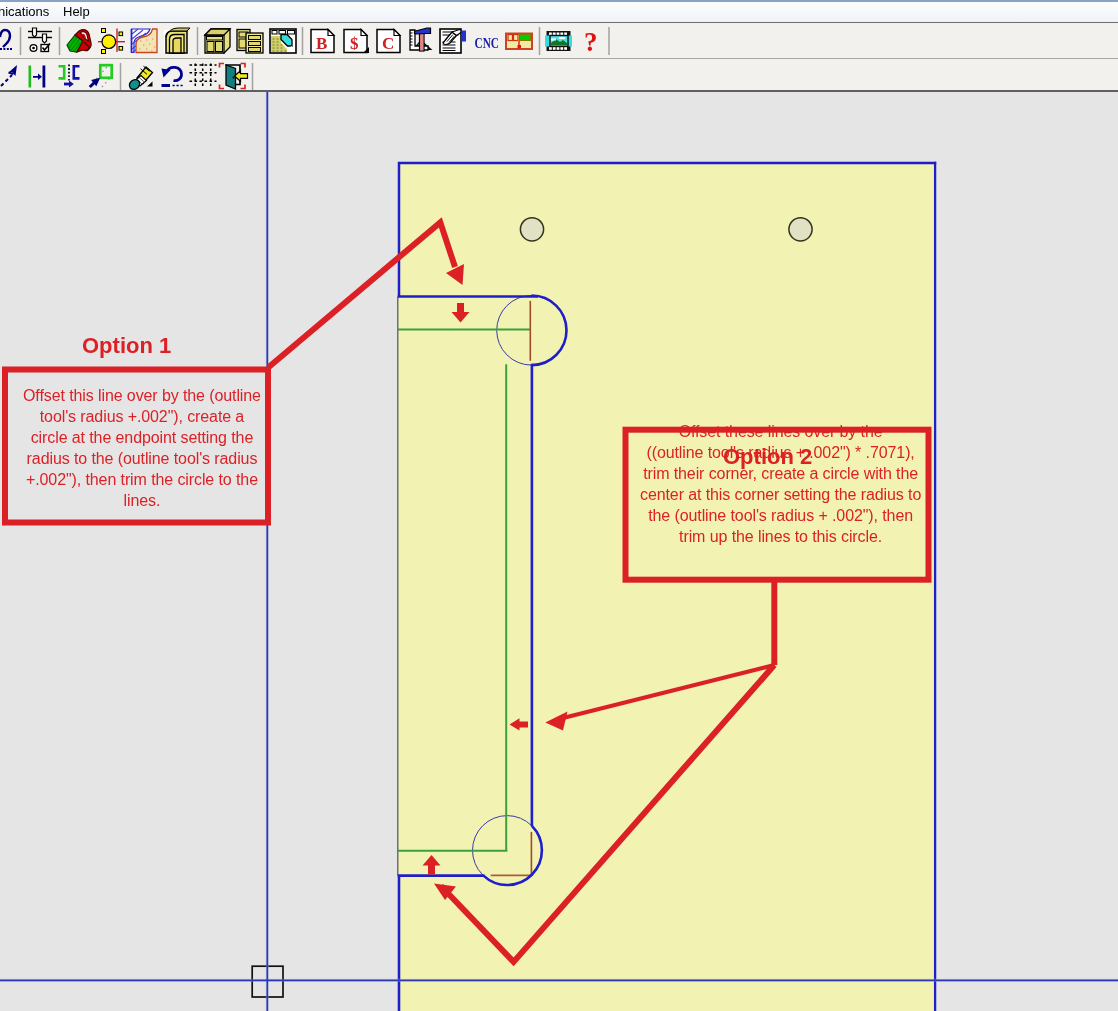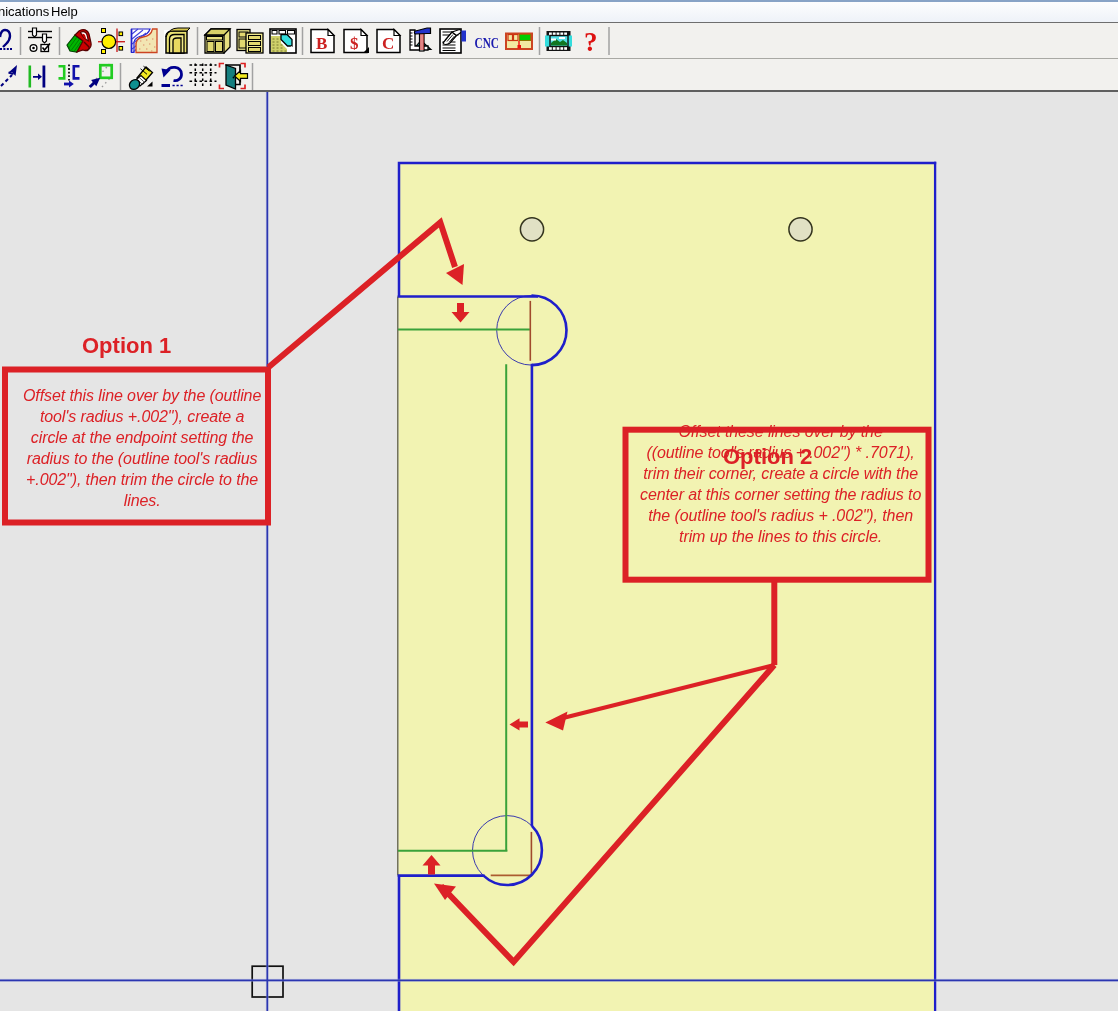--- a/index.html
+++ b/index.html
@@ -6,29 +6,29 @@
     font-family:"Liberation Sans", sans-serif;}
   #page{position:absolute;top:0;left:0;width:1118px;height:1011px;background:#cbcbcb;text-align:center;}
   #menubar{position:absolute;top:0;left:0;width:1118px;height:22px;
     background:linear-gradient(#fdfdfe,#eef2f8);border-top:2px solid #88a3c6;box-sizing:border-box;}
   .mitem{position:absolute;top:2px;font-size:13px;color:#000;}
   #tb1{position:absolute;top:22px;left:0;width:1118px;height:36px;background:#f2f1ee;
     border-top:1px solid #6e6e6e;box-sizing:border-box;}
   #tb2{position:absolute;top:58px;left:0;width:1118px;height:34px;background:#f2f1ee;
     border-top:1px solid #a9a9a4;border-bottom:2px solid #5f5f5f;box-sizing:border-box;}
   #canvas{position:absolute;top:92px;left:0;width:1118px;height:969px;background:#e5e5e5;}
-  .redtxt{position:absolute;color:#dc2126;font-size:16px;line-height:20.9px;letter-spacing:-0.1px;font-style:italic;}
+  .redtxt{position:absolute;color:#dc2126;font-size:16px;line-height:20.9px;letter-spacing:-0.1px;}
   .redtitle{position:absolute;color:#dc2126;font-size:22px;font-weight:bold;}
 </style>
 </head>
 <body>
 <div id="page">
   <div id="menubar">
     <span class="mitem" style="left:-2px;">nications</span>
-    <span class="mitem" style="left:51px;">Help</span>
+    <span class="mitem" style="left:63px;">Help</span>
   </div>
   <div id="tb1">
       <svg width="1118" height="35" style="position:absolute;top:0;left:0">
 
     <g stroke="#a2a2a2" stroke-width="1.5">
       <line x1="20.5" y1="4" x2="20.5" y2="32"></line>
           <line x1="59.5" y1="4" x2="59.5" y2="32"></line>
       <line x1="197.5" y1="4" x2="197.5" y2="32"></line>
           <line x1="302.5" y1="4" x2="302.5" y2="32"></line>
       <line x1="539.5" y1="4" x2="539.5" y2="32"></line>

